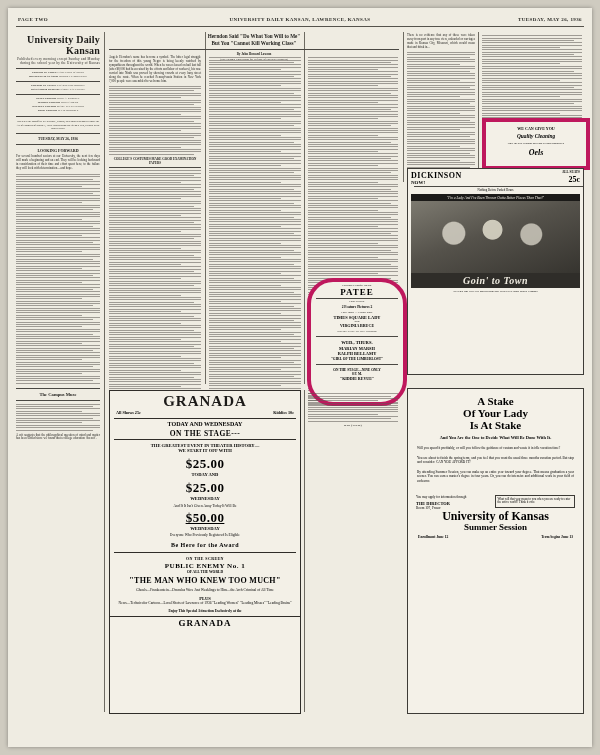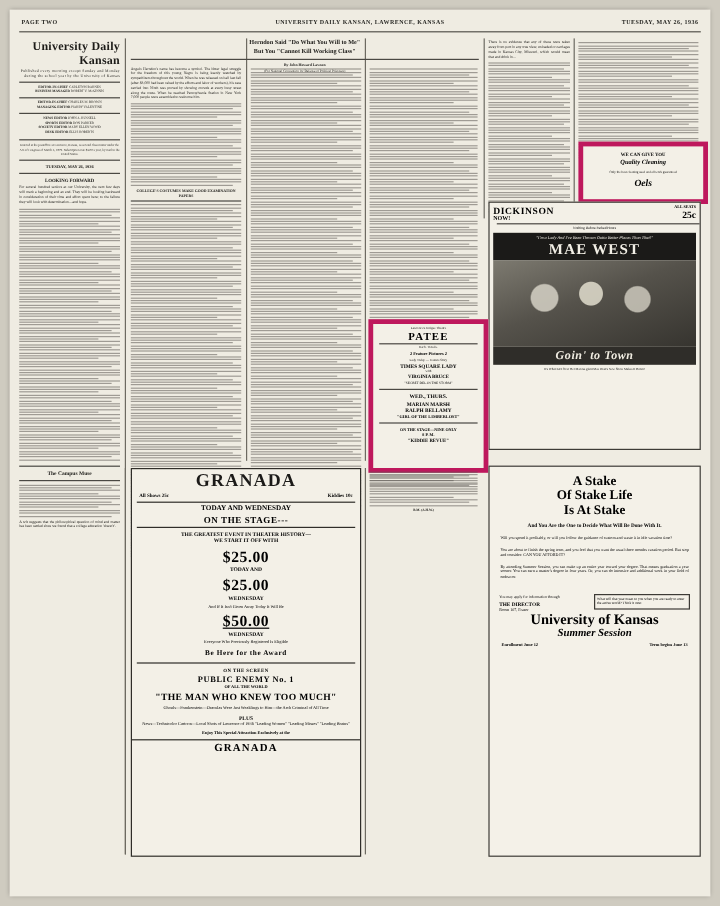--- a/index.html
+++ b/index.html
@@ -92,21 +92,21 @@
   #granada .screen{text-align:center;font-size:4px;font-weight:bold;letter-spacing:.4px;}
   #granada .film{text-align:center;font-size:8px;font-weight:bold;letter-spacing:.3px;line-height:1.05;}
   #granada .footer{text-align:center;font-size:9px;font-weight:bold;letter-spacing:1px;border-top:1px solid #2f2d29;padding:1px 0;}
 
   
   #kuad{position:absolute;border:1px solid #3d3b36;background:#f4f1e8;}
   #kuad .big{text-align:center;font-size:11px;font-weight:bold;line-height:1.1;padding-top:6px;}
   #kuad .mid{text-align:center;font-size:4.4px;font-weight:bold;margin-top:4px;line-height:1.3;}
   #kuad .body{font-size:3.4px;line-height:1.35;padding:5px 9px;text-align:justify;}
   #kuad .ku{text-align:center;font-size:12px;font-weight:bold;line-height:1.05;}
-  #kuad .ss{text-align:center;font-size:9px;font-weight:bold;font-style:italic;}
+  #kuad .ss{text-align:center;font-size:9px;font-weight:bold;}
   #kuad .dates{display:flex;justify-content:space-between;font-size:3.6px;font-weight:bold;padding:3px 10px 0;}
 
   
   .smallad{position:absolute;border:4px solid #be185d;background:#f3f0e7;}
   .smallad .t{text-align:center;font-weight:bold;}
   .cursive{font-style:italic;font-weight:bold;}
 </style>
 </head>
 <body>
 
@@ -893,28 +893,27 @@
       <div class="seats">
         <div>ALL SEATS</div>
         <div class="price">25c</div>
       </div>
     </div>
     <div class="hline" style="left:3px;right:3px;position:relative;margin:1px 3px;"></div>
     <div class="ctr" style="font-size:3px;">Nothing Before Parked Hours</div>
 
     <div class="maewest" style="margin:2px 3px 0;">
       <div class="q">"I'm a Lady And I've Been Thrown Outta Better Places Than That!"</div>
-      <div class="big">MAE WEST</div>
     </div>
     <div class="photo" style="margin:0 3px;height:72px;"></div>
     <div class="goin" style="margin:0 3px;">Goin' to Town</div>
     <div class="ctr" style="font-size:2.7px;margin:2px 5px;line-height:1.25;">It's What Isn't Over Her Marcus giant Mae West's New Show Makes It Boom!</div>
   </div>
 
-  <div class="smallad" style="left:299px;top:258px;width:92px;height:120px;">
+  <div class="smallad" style="left:299px;top:270px;width:92px;height:120px;border-radius:26px;">
     <div class="ctr" style="font-size:2.7px;margin-top:2px;">Lawrence's Unique Theatre</div>
     <div class="t" style="font-size:9px;letter-spacing:1px;">PATEE</div>
     <div class="hline" style="position:relative;margin:1px 5px;"></div>
     <div class="ctr" style="font-size:2.7px;">Each. Travels.</div>
     <div class="t" style="font-size:3.6px;margin-top:2px;">2 Feature Pictures 2</div>
     <div class="ctr" style="font-size:2.7px;margin-top:2px;">Lady Today — Feature Story</div>
     <div class="t" style="font-size:4.4px;margin-top:1px;">TIMES SQUARE LADY</div>
     <div class="ctr" style="font-size:2.7px;">with</div>
     <div class="t" style="font-size:4px;">VIRGINIA BRUCE</div>
     <div class="ctr" style="font-size:2.9px;margin-top:1px;">"SECRET DEL IN THE STORM"</div>
@@ -957,21 +956,21 @@
     <div class="film" style="margin-top:3px;padding:0 8px;">"THE MAN WHO KNEW TOO MUCH"</div>
     <div class="small" style="margin-top:3px;padding:0 8px;">Ghouls—Frankenstein—Draculas Were Just Weaklings to Him—the Arch Criminal of All Time</div>
     <div class="l3" style="margin-top:3px;">PLUS</div>
     <div class="small" style="padding:0 6px;">News—Technicolor Cartoon—Local Shots of Lawrence of 1936 "Leading Women"   "Leading Misses"   "Leading Brains"</div>
     <div class="small" style="margin-top:4px;font-weight:bold;">Enjoy This Special Attraction Exclusively at the</div>
     <div class="footer" style="margin-top:2px;">GRANADA</div>
   </div>
 
   <div id="kuad" style="left:399px;top:380px;width:175px;height:324px;">
     <div class="big">A Stake</div>
-    <div class="big" style="padding-top:0;">Of Stake Life</div>
+    <div class="big" style="padding-top:0;">Of Your Lady</div>
     <div class="big" style="padding-top:0;">Is At Stake</div>
     <div class="mid">And You Are the One to Decide What Will Be Done With It.</div>
     <div class="body">Will you spend it profitably, or will you follow the guidance of custom and waste it in idle vacation time?</div>
     <div class="body" style="padding-top:0;">You are about to finish the spring term, and you feel that you want the usual three months vacation period. But stop and consider: CAN YOU AFFORD IT?</div>
     <div class="body" style="padding-top:0;">By attending Summer Session, you can make up an entire year toward your degree. That means graduation a year sooner. You can earn a master's degree in four years. Or, you can do intensive and additional work in your field of endeavor.</div>
 
     <div style="display:flex;gap:4px;padding:0 8px;margin-top:6px;align-items:flex-start;">
       <div style="flex:1;">
         <div style="font-size:3.2px;">You may apply for information through</div>
         <div style="font-size:4.4px;font-weight:bold;margin-top:2px;">THE DIRECTOR</div>

